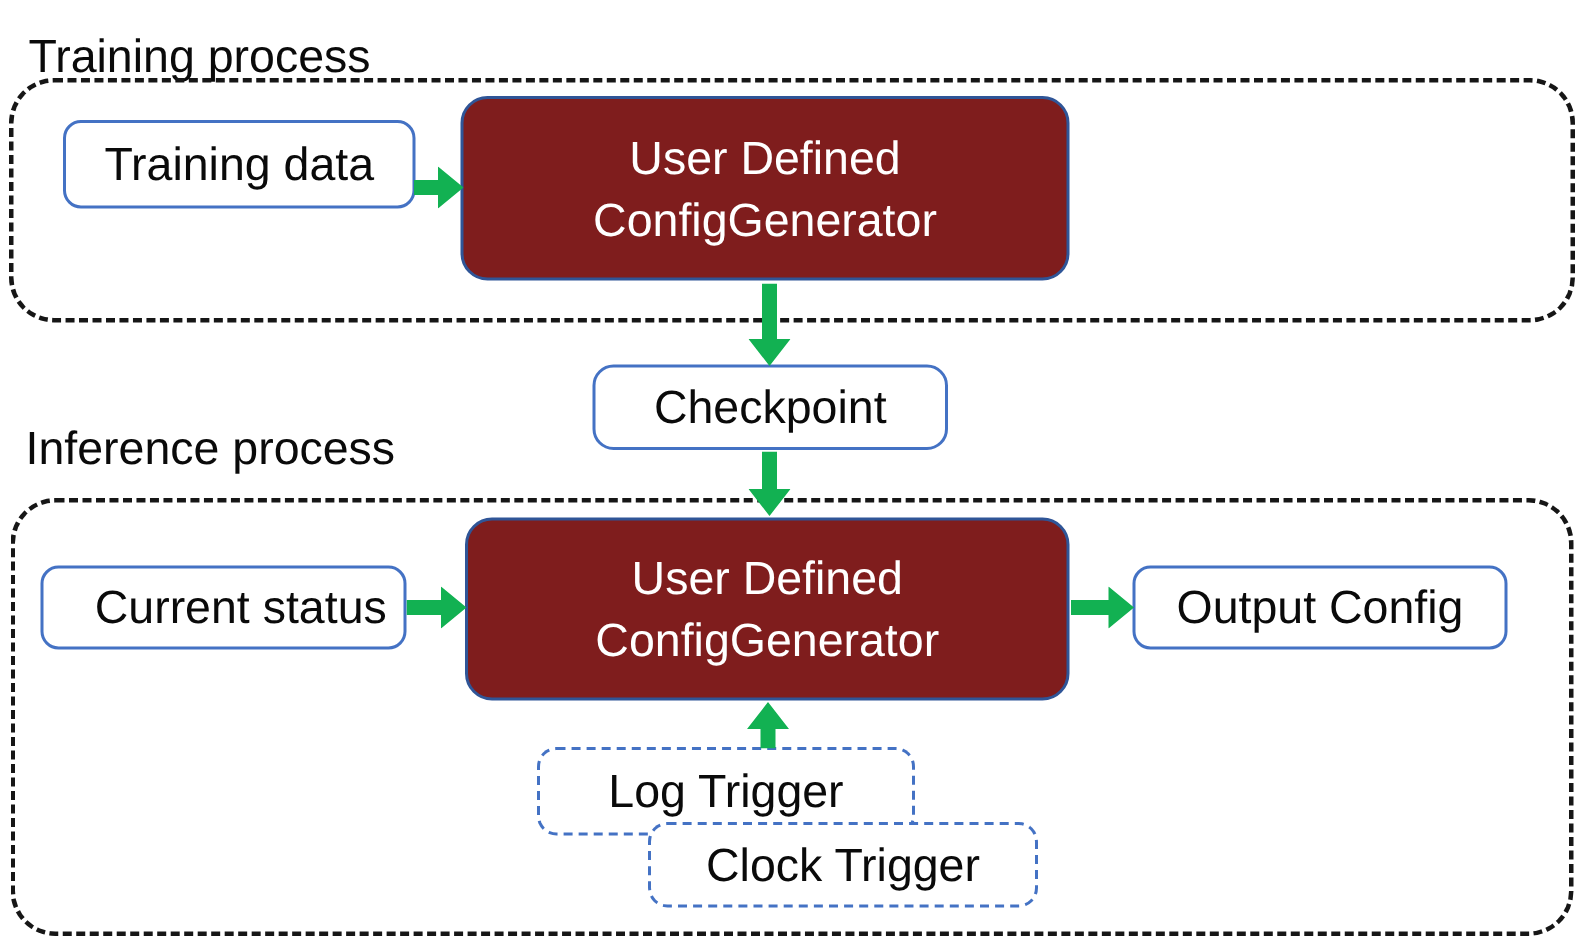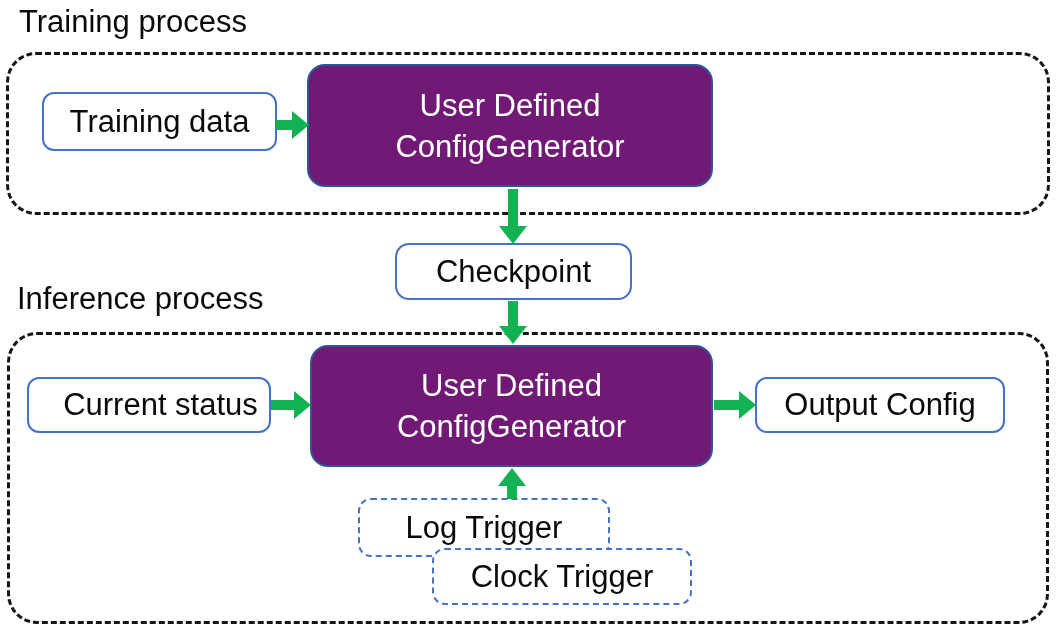--- a/index.html
+++ b/index.html
@@ -35,21 +35,21 @@
     display: flex;
     align-items: center;
     justify-content: center;
     font-size: 31px;
     color: #0a0a0a;
     white-space: nowrap;
     z-index: 2;
   }
   .generator {
     position: absolute;
-    background: #701a75;
+    background: #7f1d1d;
     border: 2px solid #2F5597;
     border-radius: 18px;
     box-sizing: border-box;
     display: flex;
     align-items: center;
     justify-content: center;
     text-align: center;
     font-size: 31px;
     line-height: 41px;
     color: #ffffff;
@@ -57,23 +57,23 @@
     z-index: 2;
   }
   .trigger {
     border-style: dashed;
     border-radius: 13px;
   }
   #node-log-trigger { z-index: 3; }
   #node-clock-trigger { z-index: 4; }
   .arrow { position: absolute; z-index: 5; }
 
-  #lbl-training        { left: 19px;  top: 2px; }
+  #lbl-training        { left: 19px;  top: 18px; }
   #cont-training       { left: 6px;   top: 52px;  width: 1044px; height: 163px; }
-  #node-training-data  { left: 42px;  top: 92px;  width: 235px;  height: 59px; }
+  #node-training-data  { left: 42px;  top: 80px;  width: 235px;  height: 59px; }
   #gen-training        { left: 307px; top: 64px;  width: 406px;  height: 123px; }
   #arrow-r1            { left: 276px; top: 111px; }
   #arrow-d1            { left: 499px; top: 189px; }
   #node-checkpoint     { left: 395px; top: 243px; width: 237px;  height: 57px; border-radius: 14px; z-index: 2; }
   #arrow-d2            { left: 499px; top: 301px; }
   #lbl-inference       { left: 17px;  top: 279px; }
   #cont-inference      { left: 7px;   top: 332px; width: 1042px; height: 292px; }
   #node-current-status { left: 27px;  top: 377px; width: 244px;  height: 56px; padding-left: 23px; }
   #gen-inference       { left: 310px; top: 345px; width: 403px;  height: 122px; }
   #arrow-r2            { left: 271px; top: 391px; }

